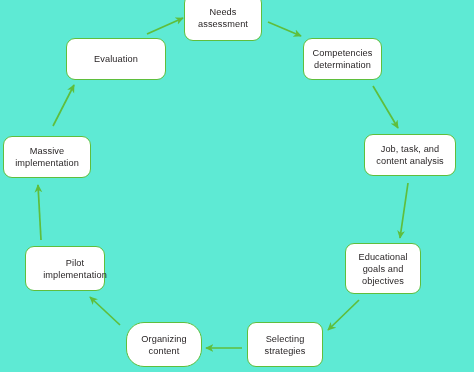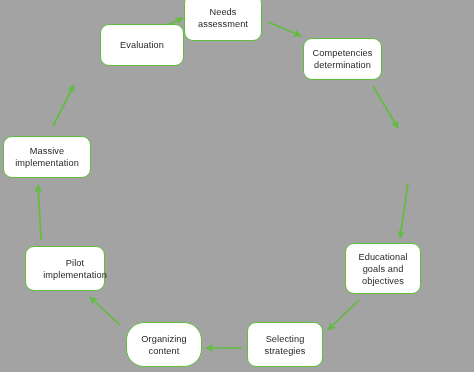--- a/index.html
+++ b/index.html
@@ -7,21 +7,21 @@
     padding: 0;
     background: #ffffff;
   }
   body {
     font-family: "Liberation Sans", sans-serif;
   }
   #canvas {
     position: relative;
     width: 474px;
     height: 372px;
-    background: #a3a3a3;
+    background: #5eead4;
     overflow: hidden;
   }
   #arrow-layer {
     position: absolute;
     left: 0;
     top: 0;
     width: 474px;
     height: 372px;
   }
   .node {
@@ -47,21 +47,21 @@
   }
   
   #node-needs-assessment      { left: 184px; top: -6px;  width: 78px; height: 47px; }
   #node-competencies          { left: 303px; top: 38px;  width: 79px; height: 42px; }
   #node-job-task-content      { left: 364px; top: 134px; width: 92px; height: 42px; }
   #node-educational-goals     { left: 345px; top: 243px; width: 76px; height: 51px; justify-content: center; }
   #node-selecting-strategies  { left: 247px; top: 322px; width: 76px; height: 45px; }
   #node-organizing-content    { left: 126px; top: 322px; width: 76px; height: 45px; border-radius: 18px; }
   #node-pilot-implementation  { left: 25px;  top: 246px; width: 80px; height: 45px; padding-left: 20px; }
   #node-massive-implementation{ left: 3px;   top: 136px; width: 88px; height: 42px; }
-  #node-evaluation            { left: 66px;  top: 24px;  width: 84px; height: 42px; margin-left: 34px; }
+  #node-evaluation            { left: 66px;  top: 38px;  width: 100px; height: 42px; }
 </style>
 </head>
 <body>
 
 <div id="canvas">
 
   <svg id="arrow-layer" viewBox="0 0 474 372" xmlns="http://www.w3.org/2000/svg">
     <defs>
       <marker id="arrowhead" viewBox="0 0 10 10" refX="8.4" refY="5" markerWidth="5.2" markerHeight="5.2" orient="auto-start-reverse">
         <path d="M 0 0.6 L 9.4 5 L 0 9.4 L 2.6 5 Z" fill="#5fbe3c"></path>
@@ -84,20 +84,24 @@
   <div class="node" id="node-needs-assessment">
     <span class="node-label">Needs
 assessment</span>
   </div>
 
   <div class="node" id="node-competencies">
     <span class="node-label">Competencies
 determination</span>
   </div>
 
+  <div class="node" id="node-job-task-content">
+    <span class="node-label">Job, task, and
+content analysis</span>
+  </div>
 
   <div class="node" id="node-educational-goals">
     <span class="node-label">Educational
 goals and
 objectives</span>
   </div>
 
   <div class="node" id="node-selecting-strategies">
     <span class="node-label">Selecting
 strategies</span>

